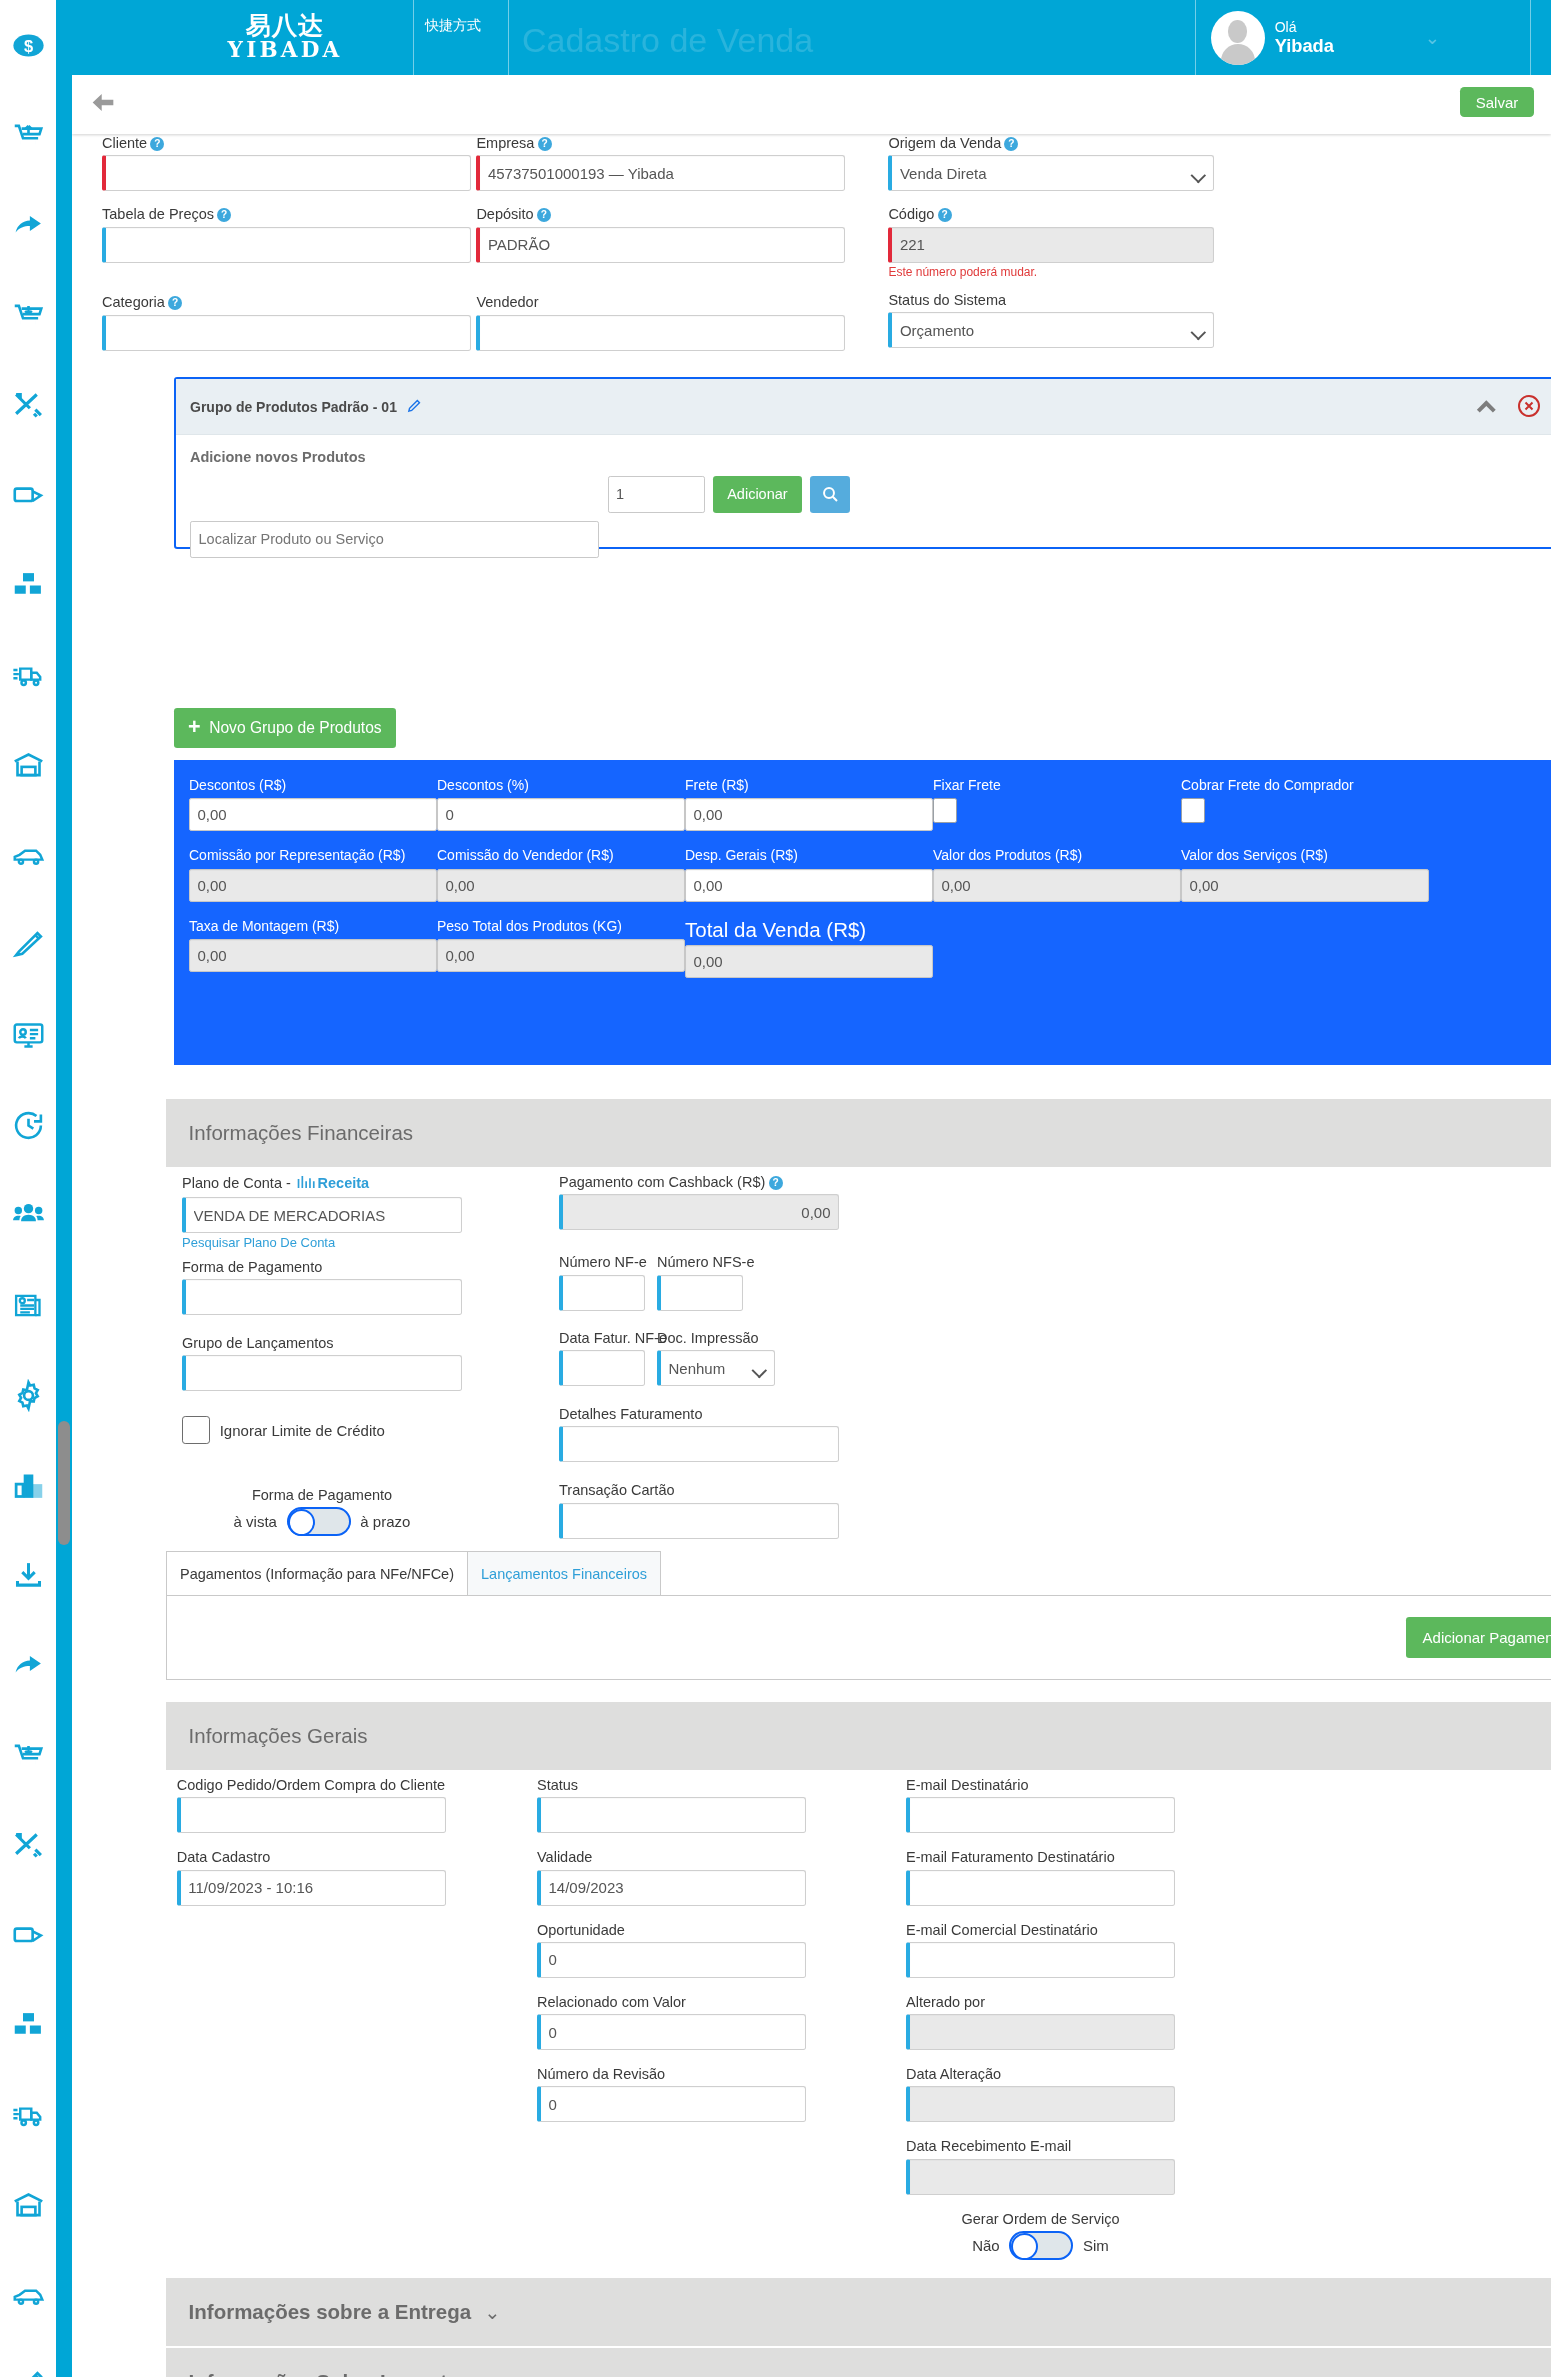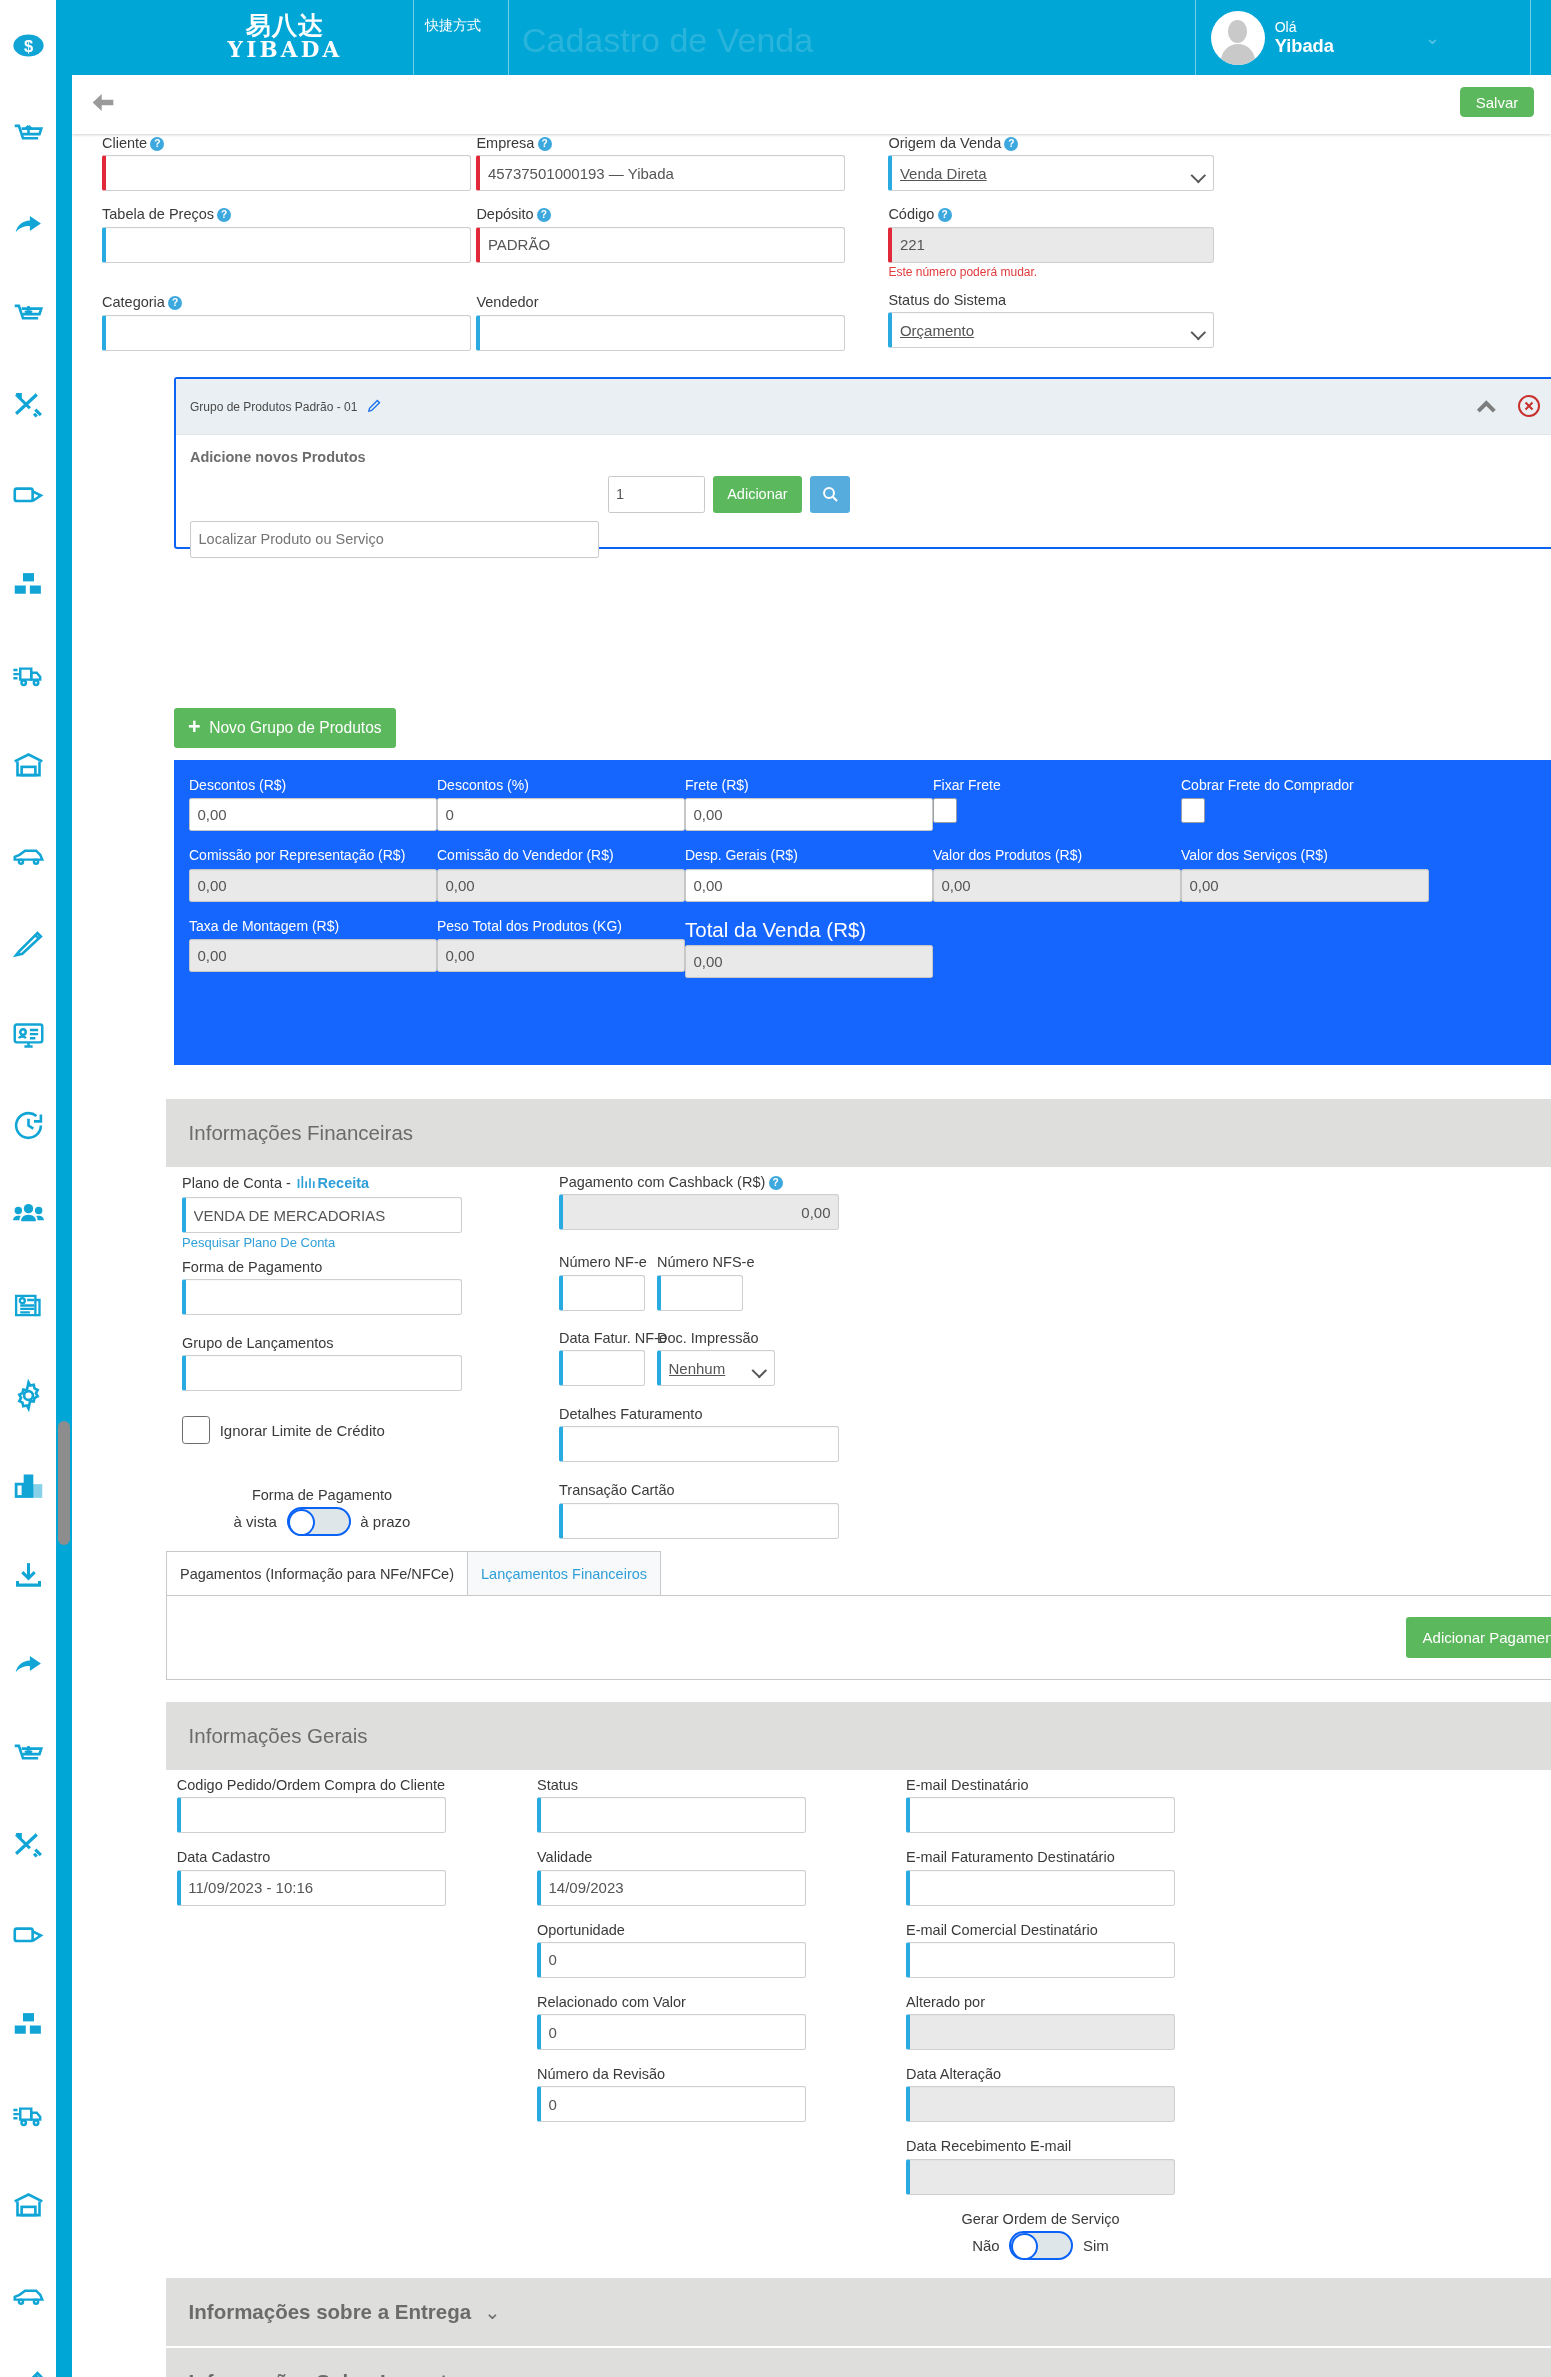--- a/index.html
+++ b/index.html
@@ -104,21 +104,21 @@
   .inp{
     width:100%; height:36px; background:#fff; border:0.5px solid #cfcfcf;
     border-left:4.8px solid #29abe2; border-radius:2.7px;
     font-size:15px; color:#555; padding:0 7.5px;
     font-family:"Liberation Sans", sans-serif;
     box-shadow:inset 0 0.5px 1.1px rgba(0,0,0,.05);
   }
   .inp.req{ border-left-color:#e2293a; }
   .inp.ro{ background:#e9e9e9; }
   .inp.right{ text-align:right; }
-  select.inp{ appearance:none; -webkit-appearance:none; padding-right:12px;text-decoration:underline; }
+  select.inp{ appearance:none; -webkit-appearance:none; padding-right:12px; }
   .selwrap{ position:relative; }
   .selwrap::after{
     content:""; position:absolute; right:10.8px; top:14.5px; width:8.6px; height:8.6px;
     border-right:2.2px solid #555; border-bottom:2.2px solid #555;
     transform:rotate(45deg); pointer-events:none;
   }
   .hint-red{ color:#e03a3a; font-size:12px; margin-top:2.7px; }
 
   
   #topform{ position:absolute; left:30px; top:0; width:1125px; }
@@ -129,21 +129,21 @@
 
   
   #pgcard{
     position:absolute; left:102px; top:242px; width:1383px; height:172px;
     background:#fff; border:2.2px solid #0b63f6; border-radius:3.2px;
   }
   #pghead{
     height:56px; background:#e9eff3; border-bottom:0.5px solid #dfe6ea;
     display:flex; align-items:center; padding:0 14px;
   }
-  #pghead .ttl{ font-size:12px; font-weight:normal; color:#4a4a4a; }
+  #pghead .ttl{ font-size:14px; font-weight:bold; color:#4a4a4a; }
   #pghead .pencil{ margin-left:8.6px; color:#1a73e8; }
   #pghead .pencil svg{ width:17px; height:17px; }
   #pghead .sp{ flex:1; }
   #pghead .chev{ color:#7d7d7d; margin-right:19.4px; }
   #pghead .chev svg{ width:22.6px; height:16px; }
   #pghead .close svg{ width:24px; height:24px; }
   #pgbody{ padding:14px 14px 0 14px; }
   #pgbody .sub{ font-size:14.5px; font-weight:bold; color:#6d6d6d; margin-bottom:10.8px; }
   #pgrow{ display:flex; gap:8.6px; align-items:flex-start; }
   #prod-search{

